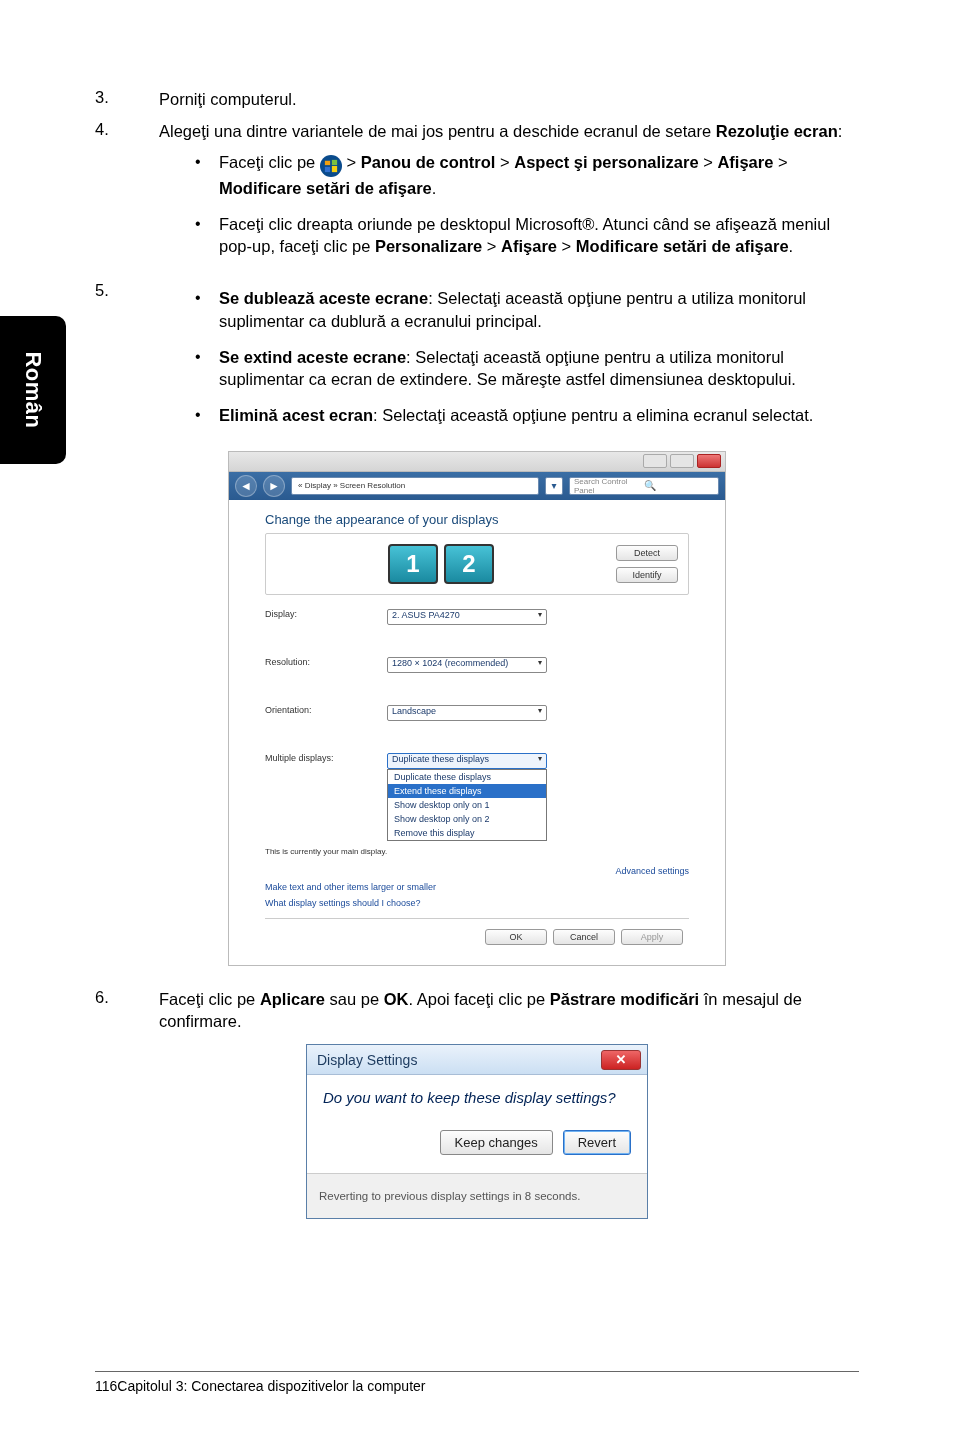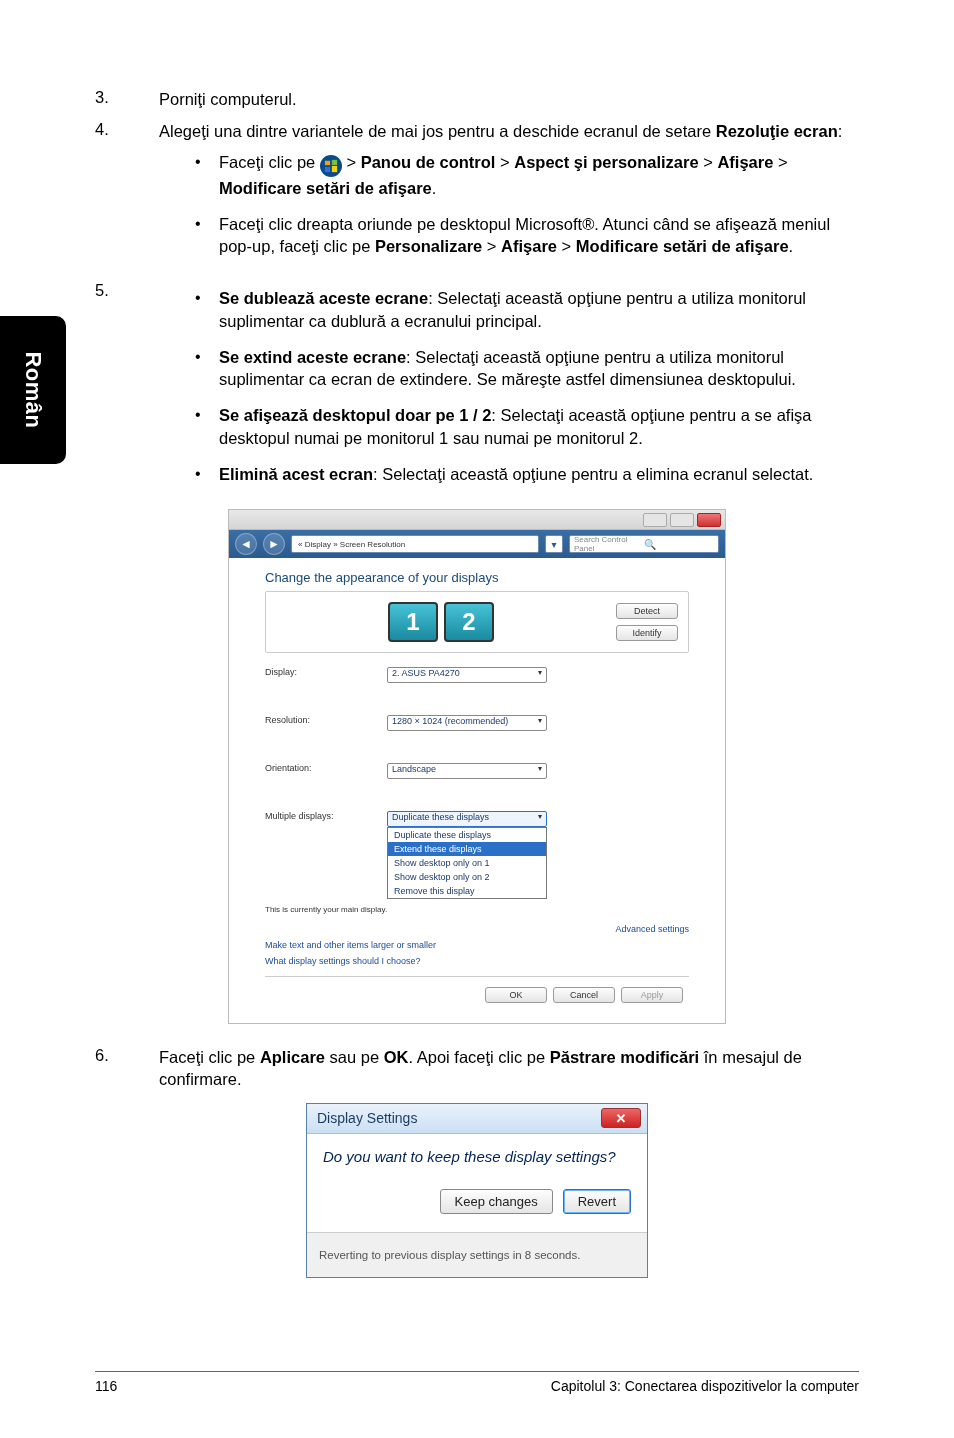--- a/index.html
+++ b/index.html
@@ -60,21 +60,21 @@
   .shot2 .titlebar { height:30px; background: linear-gradient(#eaf2fb,#cbdff3); display:flex; align-items:center; justify-content:space-between; padding:0 6px 0 10px; border-bottom:1px solid #a8bdd6;}
   .shot2 .titlebar span { font-size:14px; color:#1c3a5e;}
   .shot2 .titlebar .closebtn { width:40px; height:20px; background: linear-gradient(#e66,#c22); border:1px solid #933; border-radius:3px; display:flex; align-items:center; justify-content:center; color:#fff; font-size:13px; font-weight:bold;}
   .shot2 .body { padding: 14px 16px 10px 16px;}
   .shot2 .body .q { color:#025; font-size:15px; margin-bottom:24px;font-style:italic;}
   .shot2 .btnrow { display:flex; justify-content:flex-end; gap:10px; margin-bottom:8px;}
   .shot2 .btnrow .win7btn { background: linear-gradient(#fdfdfd,#e5e5e5); border:1px solid #888; border-radius:3px; padding:4px 14px; font-size:13px; color:#222;}
   .shot2 .btnrow .win7btn.focus { border:1px solid #2a70c8; box-shadow: 0 0 0 1px #6fb2f2 inset;}
   .shot2 .footer { background:#f0f0f0; border-top:1px solid #ccc; padding:16px 12px; font-size:11.5px; color:#555;}
 
-  .page-footer { position:absolute; bottom: 44px; left: 95px; right: 95px; border-top:1px solid #666; padding-top:6px; display:flex; justify-content:space-between; font-size:14px; color:#000;}
+  .page-footer { position:absolute; bottom: 44px; left: 95px; right: 95px; border-top:1px solid #666; padding-top:6px; display:flex; justify-content:flex-start; font-size:14px; color:#000;}
 </style>
 </head>
 <body>
 
 <div class="page">
   <div class="side-tab">
       <span>Român</span>
     </div>
 
   <ol class="top">
@@ -106,21 +106,20 @@
         </ul>
       </div>
     </li>
 
     <li class="step">
       <div class="step-num">5.</div>
       <div class="step-body">
         <ul class="sub">
           <li><b>Se dublează aceste ecrane</b><span>: Selectaţi această opţiune pentru a utiliza monitorul suplimentar ca dublură a ecranului principal.</span></li>
           <li><b>Se extind aceste ecrane</b><span>: Selectaţi această opţiune pentru a utiliza monitorul suplimentar ca ecran de extindere. Se măreşte astfel dimensiunea desktopului.</span></li>
-          <li><b>Se afişează desktopul doar pe 1 / 2</b><span>: Selectaţi această opţiune pentru a se afişa desktopul numai pe monitorul 1 sau numai pe monitorul 2.</span></li>
           <li><b>Elimină acest ecran</b><span>: Selectaţi această opţiune pentru a elimina ecranul selectat.</span></li>
         </ul>
       </div>
     </li>
   </ol>
 
   <div class="shot1-wrap">
     <div class="shot1">
       <div class="titlebar">
         <div class="winbtn"></div>

